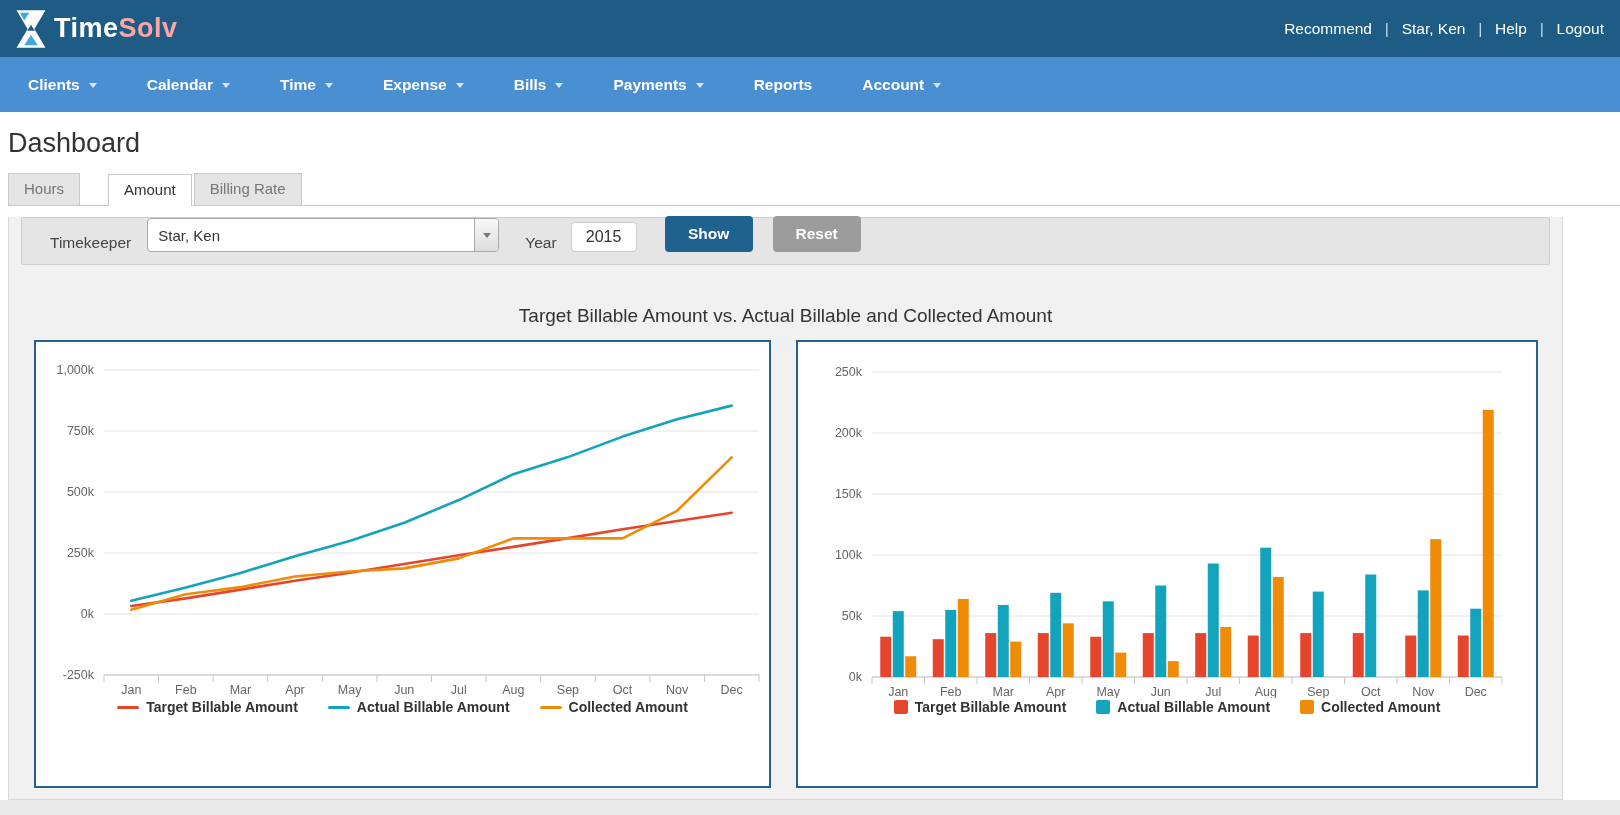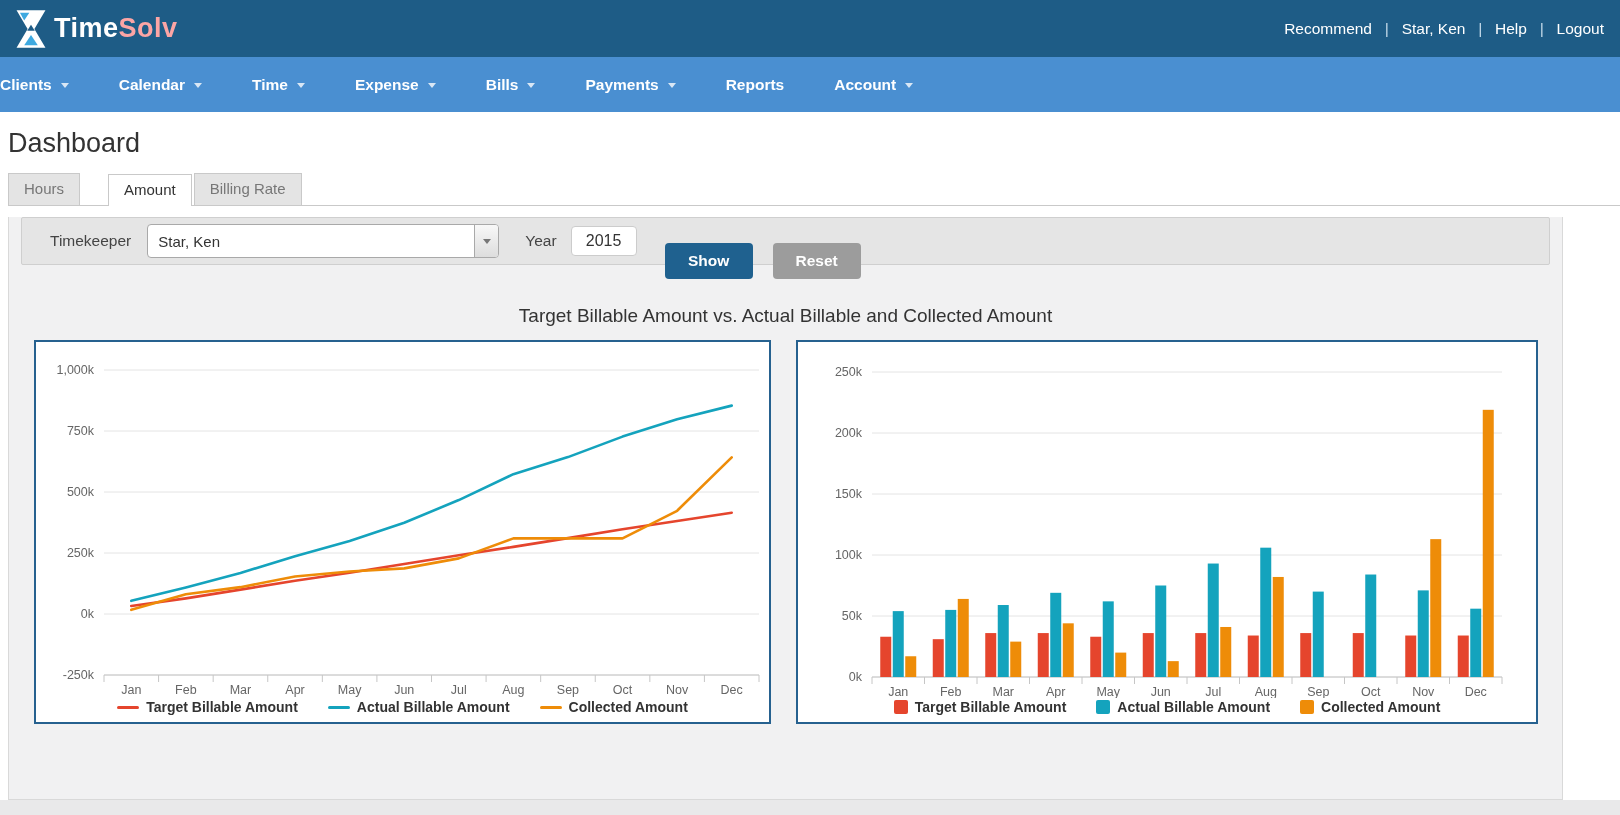--- a/index.html
+++ b/index.html
@@ -12,42 +12,42 @@
   .brand { display:flex; align-items:center; gap:6px; }
   .brand-icon { width:34px; height:38px; }
   .brand-text { font-size:27px; letter-spacing:.5px; color:#ffffff; font-weight:bold; }
   .brand-text .suffix { color:#fca5a5; }
   .header-links { display:flex; align-items:center; gap:13px; color:#ffffff; font-size:15.5px; }
   .header-links a { color:#ffffff; text-decoration:none; cursor:pointer; }
   .hl-sep { color:#cfe2ef; font-size:14px; }
 
   
   .nav-bar { height:55px; background:#4a8fd1; display:flex; align-items:center;
-    gap:50px; }
+    padding-left:28px; gap:50px; }
   .nav-item { color:#ffffff; font-size:15.5px; font-weight:600; display:flex;
     align-items:center; gap:9px; cursor:pointer; }
   .nav-caret { width:0; height:0; border-left:4px solid transparent;
     border-right:4px solid transparent; border-top:5px solid #d9e7f5; margin-top:2px; }
 
   
   .page-title { font-size:27px; color:#333333; font-weight:500; margin:16px 0 14px 8px; }
   .tab-strip { display:flex; margin-left:8px; border-bottom:1px solid #c9c9c9; }
   .tab { font-size:15px; padding:6px 15px 7px; background:#e4e4e4; color:#777777;
     border:1px solid #c9c9c9; border-bottom:none; margin-right:2px; cursor:pointer; }
   .tab.active { background:#ffffff; color:#333333; position:relative; top:1px;
     padding-bottom:8px;margin-left:26px; }
 
   
   .panel { width:1555px; margin-left:8px; background:#f1f1f2; border:1px solid #d9d9d9;
     border-top:none; height:583px; }
   .footer-strip { height:21px; background:#e9e9ea; margin-top:0; }
 
   .filter-bar { margin:11px 12px 0; height:48px; background:#e5e5e5;
-    border:1px solid #cfcfcf; border-radius:2px; display:flex; align-items:center;
-    padding:0 28px; }
+    border:1px solid #cfcfcf; border-radius:2px; display:flex; align-items:flex-end;
+    padding:12px 28px; }
   .filter-label { font-size:15.5px; color:#444444; }
   .fake-select { width:352px; height:34px; background:#ffffff; border:1px solid #a9a9a9;
     border-radius:4px; margin-left:16px; display:flex; align-items:center;
     justify-content:space-between; overflow:hidden; cursor:pointer; }
   .fake-select .sel-text { font-size:15px; color:#333333; padding-left:10px; }
   .sel-caret-btn { width:24px; height:100%; border-left:1px solid #a9a9a9;
     background:linear-gradient(#f8f8f8,#dddddd); display:flex; align-items:center;
     justify-content:center; }
   .sel-caret { width:0; height:0; border-left:4px solid transparent;
     border-right:4px solid transparent; border-top:5px solid #777777; }
@@ -58,21 +58,21 @@
   .btn { height:36px; width:88px; border:none; border-radius:4px; color:#ffffff;
     font-size:15.5px; font-weight:bold; cursor:pointer;
     font-family:"Liberation Sans", sans-serif;margin-top:40px; }
   .btn-show { background:#1f618f; margin-left:28px; }
   .btn-reset { background:#9c9c9c; margin-left:20px; }
 
   .section-title { text-align:center; font-size:19px; color:#333333; margin-top:40px;
     font-weight:400; }
 
   .charts-row { display:flex; gap:25px; padding:0 25px; margin-top:13px; }
-  .chart-box { background:#ffffff; border:2px solid #26618f; height:384px; }
+  .chart-box { background:#ffffff; border:2px solid #26618f; height:448px; }
   .chart-box.left { width:737px; }
   .chart-box.right { width:742px; }
   .chart-svg { display:block; }
   .legend { display:flex; justify-content:center; align-items:center; gap:30px;
     height:22px; margin-top:-2px; }
   .legend-item { display:flex; align-items:center; gap:7px; cursor:pointer; }
   .legend-item .lbl { font-size:14px; font-weight:bold; color:#333333; }
   .swatch-line { width:22px; height:3px; border-radius:2px; }
   .swatch-square { width:14px; height:14px; border-radius:2px; }
 </style>

